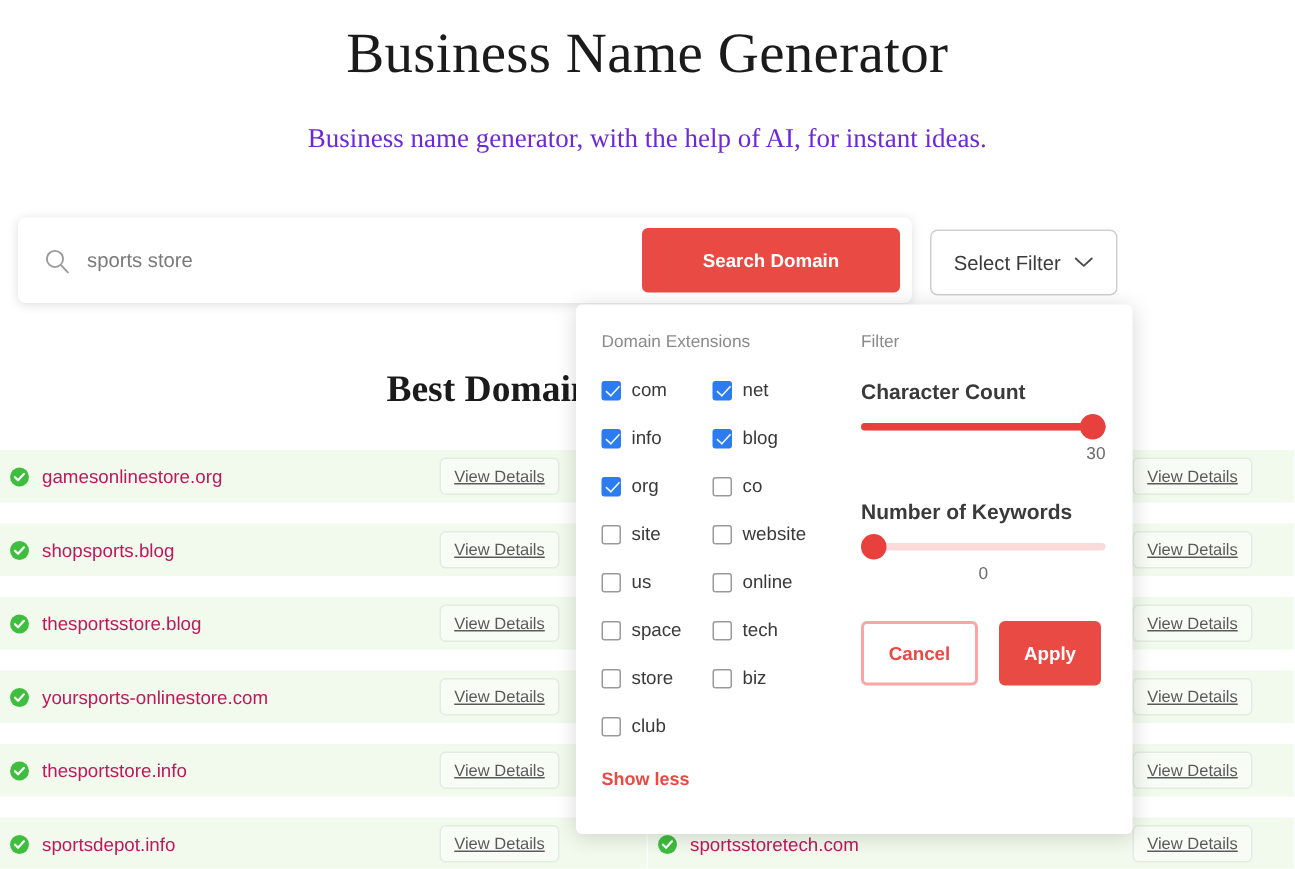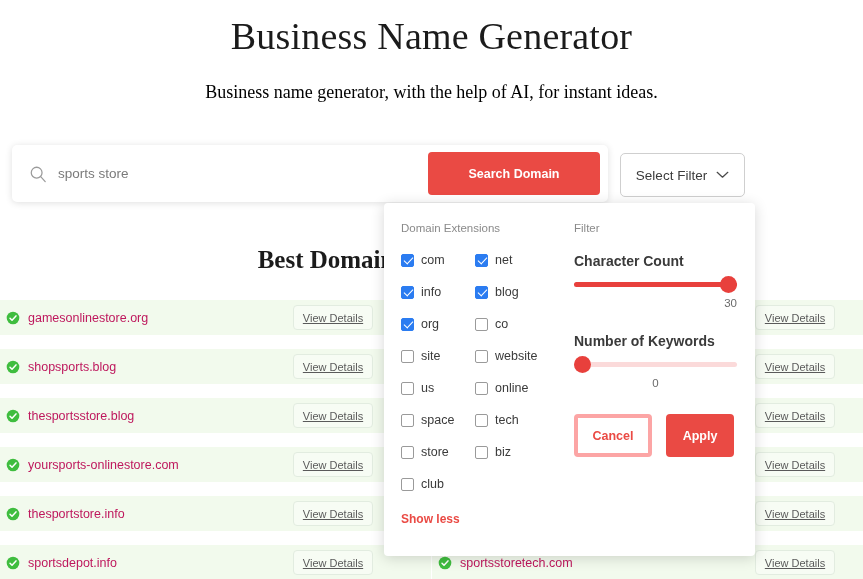--- a/index.html
+++ b/index.html
@@ -25,21 +25,21 @@
     font-weight: 400;
     color: #1b1b1b;
     letter-spacing: 0.2px;
   }
   .page-subtitle {
     position: absolute;
     top: 82px; left: 0; width: 863px;
     text-align: center;
     font-family: "Liberation Serif", serif;
     font-size: 18px;
-    color: #000000;
+    color: #6d28d9;
   }
 
   
   .searchbar {
     position: absolute;
     left: 12px; top: 145px;
     width: 596px; height: 57px;
     background: #ffffff;
     border-radius: 5px;
     box-shadow: 0 1px 7px rgba(0,0,0,0.13);
@@ -260,21 +260,21 @@
   .slider-value.center { text-align: center; }
   .filter-block-2 { margin-top: 24px; }
   .panel-actions {
     display: flex;
     gap: 14px;
     margin-top: 25px;
   }
   .btn-cancel {
     width: 78px; height: 43px;
     background: #ffffff;
-    border: 4px solid #fca5a5;
+    border: 2px solid #fca5a5;
     border-radius: 4px;
     color: #ea4a44;
     font-family: "Liberation Sans", sans-serif;
     font-size: 12.5px;
     font-weight: bold;
     cursor: pointer;
   }
   .btn-apply {
     width: 68px; height: 43px;
     background: #ea4a44;

